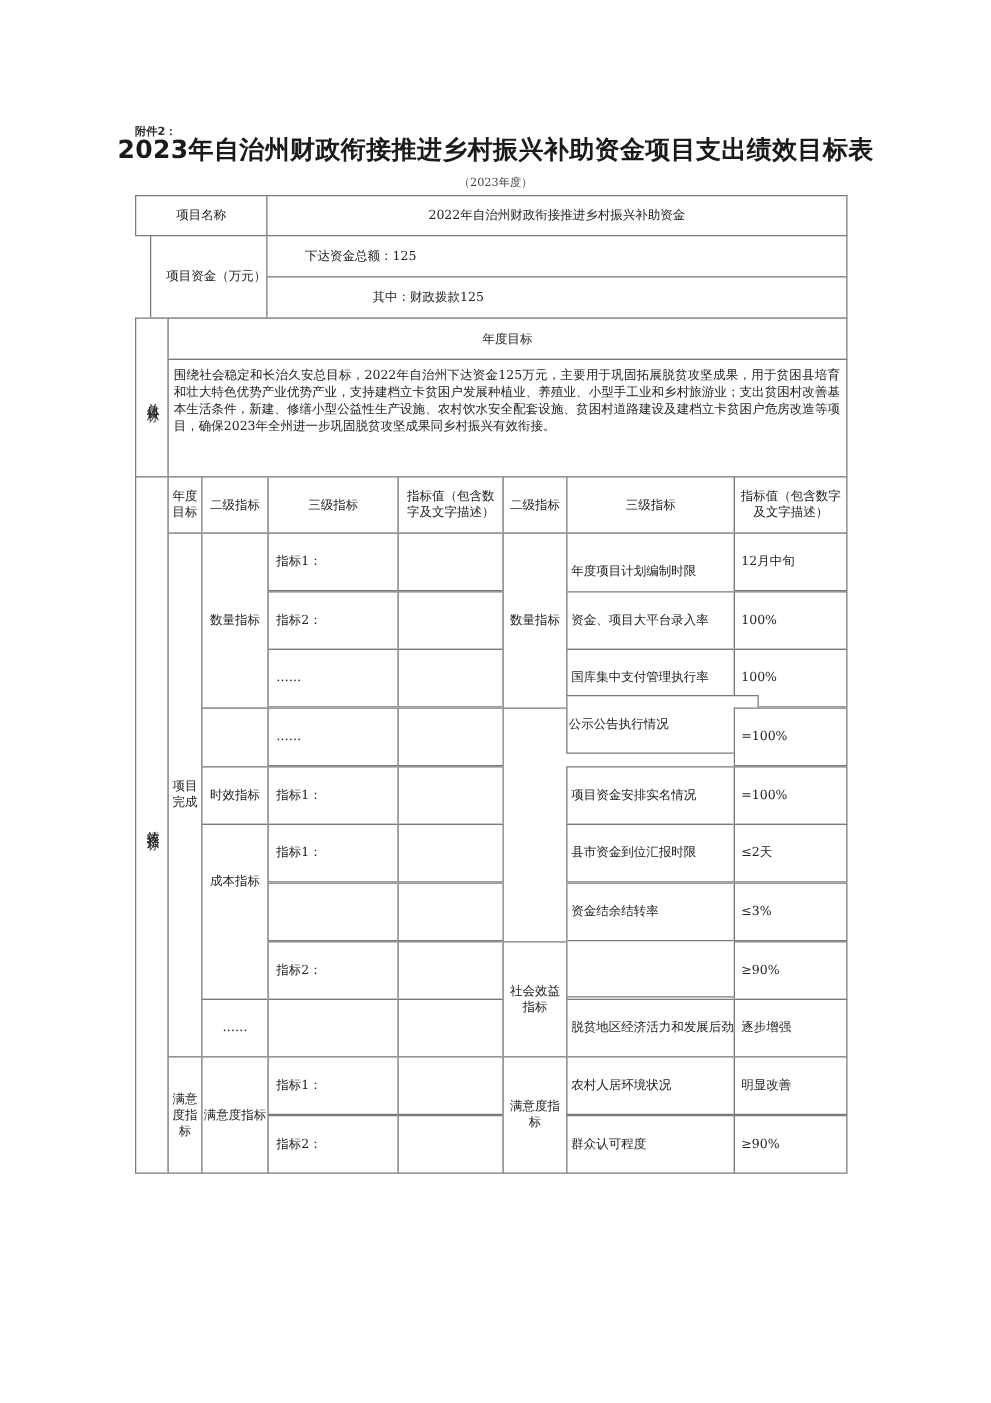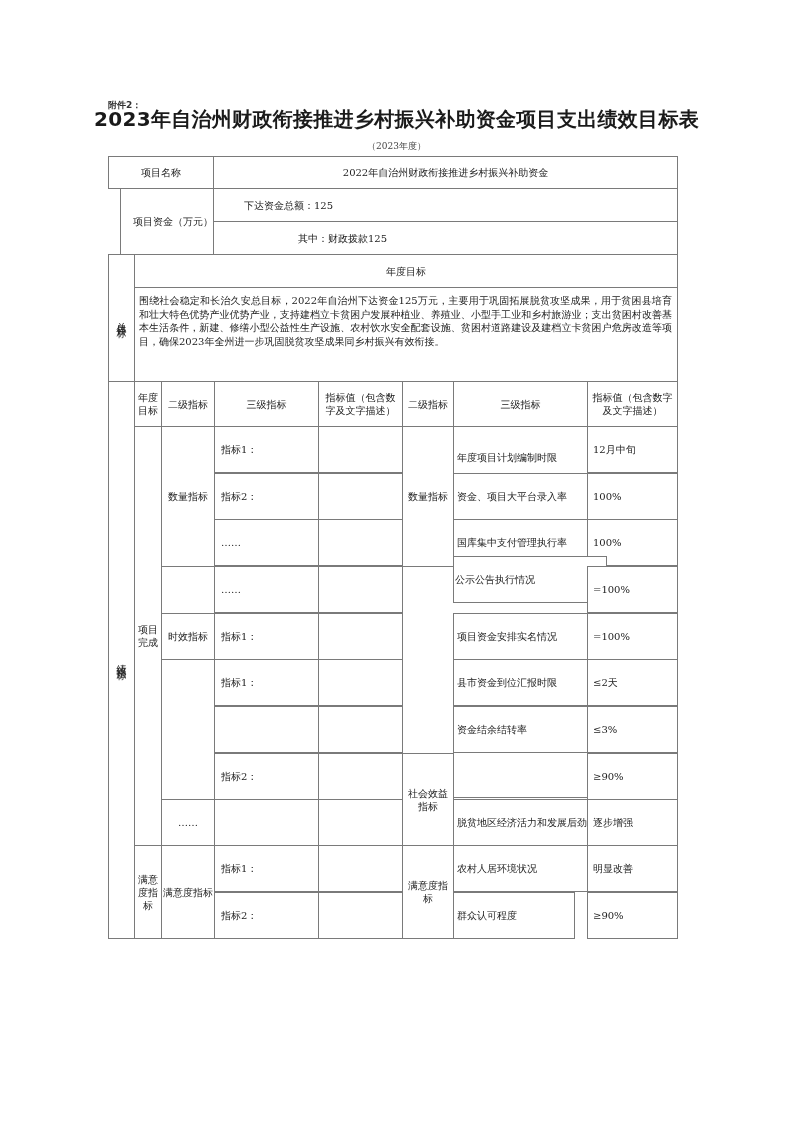--- a/index.html
+++ b/index.html
@@ -52,20 +52,23 @@
   <div class="cell c" style="left:294px;top:225px;width:52px;height:46px;">二级指标</div>
   <div class="cell c" style="left:345px;top:225px;width:135px;height:46px;">三级指标</div>
   <div class="cell c narrow" style="left:479px;top:225px;width:91px;height:46px;">指标值（包含数字及文字描述）</div>
 
   <div class="cell c narrow" style="left:26px;top:270px;width:28px;height:420px;">项目完成</div>
   <div class="cell c narrow" style="left:26px;top:689px;width:28px;height:94px;">满意度指标</div>
 
   <div class="cell c" style="left:53px;top:270px;width:54px;height:141px;">数量指标</div>
   <div class="cell c" style="left:53px;top:410px;width:54px;height:48px;"></div>
   <div class="cell c" style="left:53px;top:457px;width:54px;height:47px;">时效指标</div>
+  <div class="cell c" style="left:53px;top:503px;width:54px;height:141px;">
+      <span style="margin-top:-48px;">成本指标</span>
+    </div>
   <div class="cell c" style="left:53px;top:643px;width:54px;height:47px;">……</div>
   <div class="cell c" style="left:53px;top:689px;width:54px;height:94px;">满意度指标</div>
 
   <div id="left-rows">
       <div class="cell l" style="left: 106px; top: 270px; width: 105px; height: 47px;">指标1：</div>
       <div class="cell l" style="left: 210px; top: 270px; width: 85px; height: 47px;"></div>
       <div class="cell l" style="left: 106px; top: 317px; width: 105px; height: 47px;">指标2：</div>
       <div class="cell l" style="left: 210px; top: 317px; width: 85px; height: 47px;"></div>
       <div class="cell l" style="left: 106px; top: 363px; width: 105px; height: 47px;">……</div>
       <div class="cell l" style="left: 210px; top: 363px; width: 85px; height: 47px;"></div>
@@ -105,16 +108,16 @@
       <div class="cell l" style="left: 345px; top: 503px; width: 135px; height: 47px; padding-left: 3px;">县市资金到位汇报时限</div>
       <div class="cell l" style="left: 479px; top: 503px; width: 91px; height: 47px; padding-left: 5px;">≤2天</div>
       <div class="cell l" style="left: 345px; top: 550px; width: 135px; height: 47px; padding-left: 3px;">资金结余结转率</div>
       <div class="cell l" style="left: 479px; top: 550px; width: 91px; height: 47px; padding-left: 5px;">≤3%</div>
       <div class="cell l" style="left: 345px; top: 597px; width: 135px; height: 47px; padding-left: 3px; margin-top: 44px;">年度巩固扩展计划完成情况</div>
       <div class="cell l" style="left: 479px; top: 597px; width: 91px; height: 47px; padding-left: 5px;">≥90%</div>
       <div class="cell l" style="left: 345px; top: 643px; width: 135px; height: 47px; padding-left: 3px;">脱贫地区经济活力和发展后劲</div>
       <div class="cell l" style="left: 479px; top: 643px; width: 91px; height: 47px; padding-left: 5px;">逐步增强</div>
       <div class="cell l" style="left: 345px; top: 689px; width: 135px; height: 47px; padding-left: 3px;">农村人居环境状况</div>
       <div class="cell l" style="left: 479px; top: 689px; width: 91px; height: 47px; padding-left: 5px;">明显改善</div>
-      <div class="cell l" style="left: 345px; top: 736px; width: 122px; height: 47px; padding-left: 3px;">群众认可程度</div>
+      <div class="cell l" style="left: 345px; top: 736px; width: 135px; height: 47px; padding-left: 3px;">群众认可程度</div>
       <div class="cell l" style="left: 479px; top: 736px; width: 91px; height: 47px; padding-left: 5px;">≥90%</div>
     </div>
 </div>
 
 </body></html>

